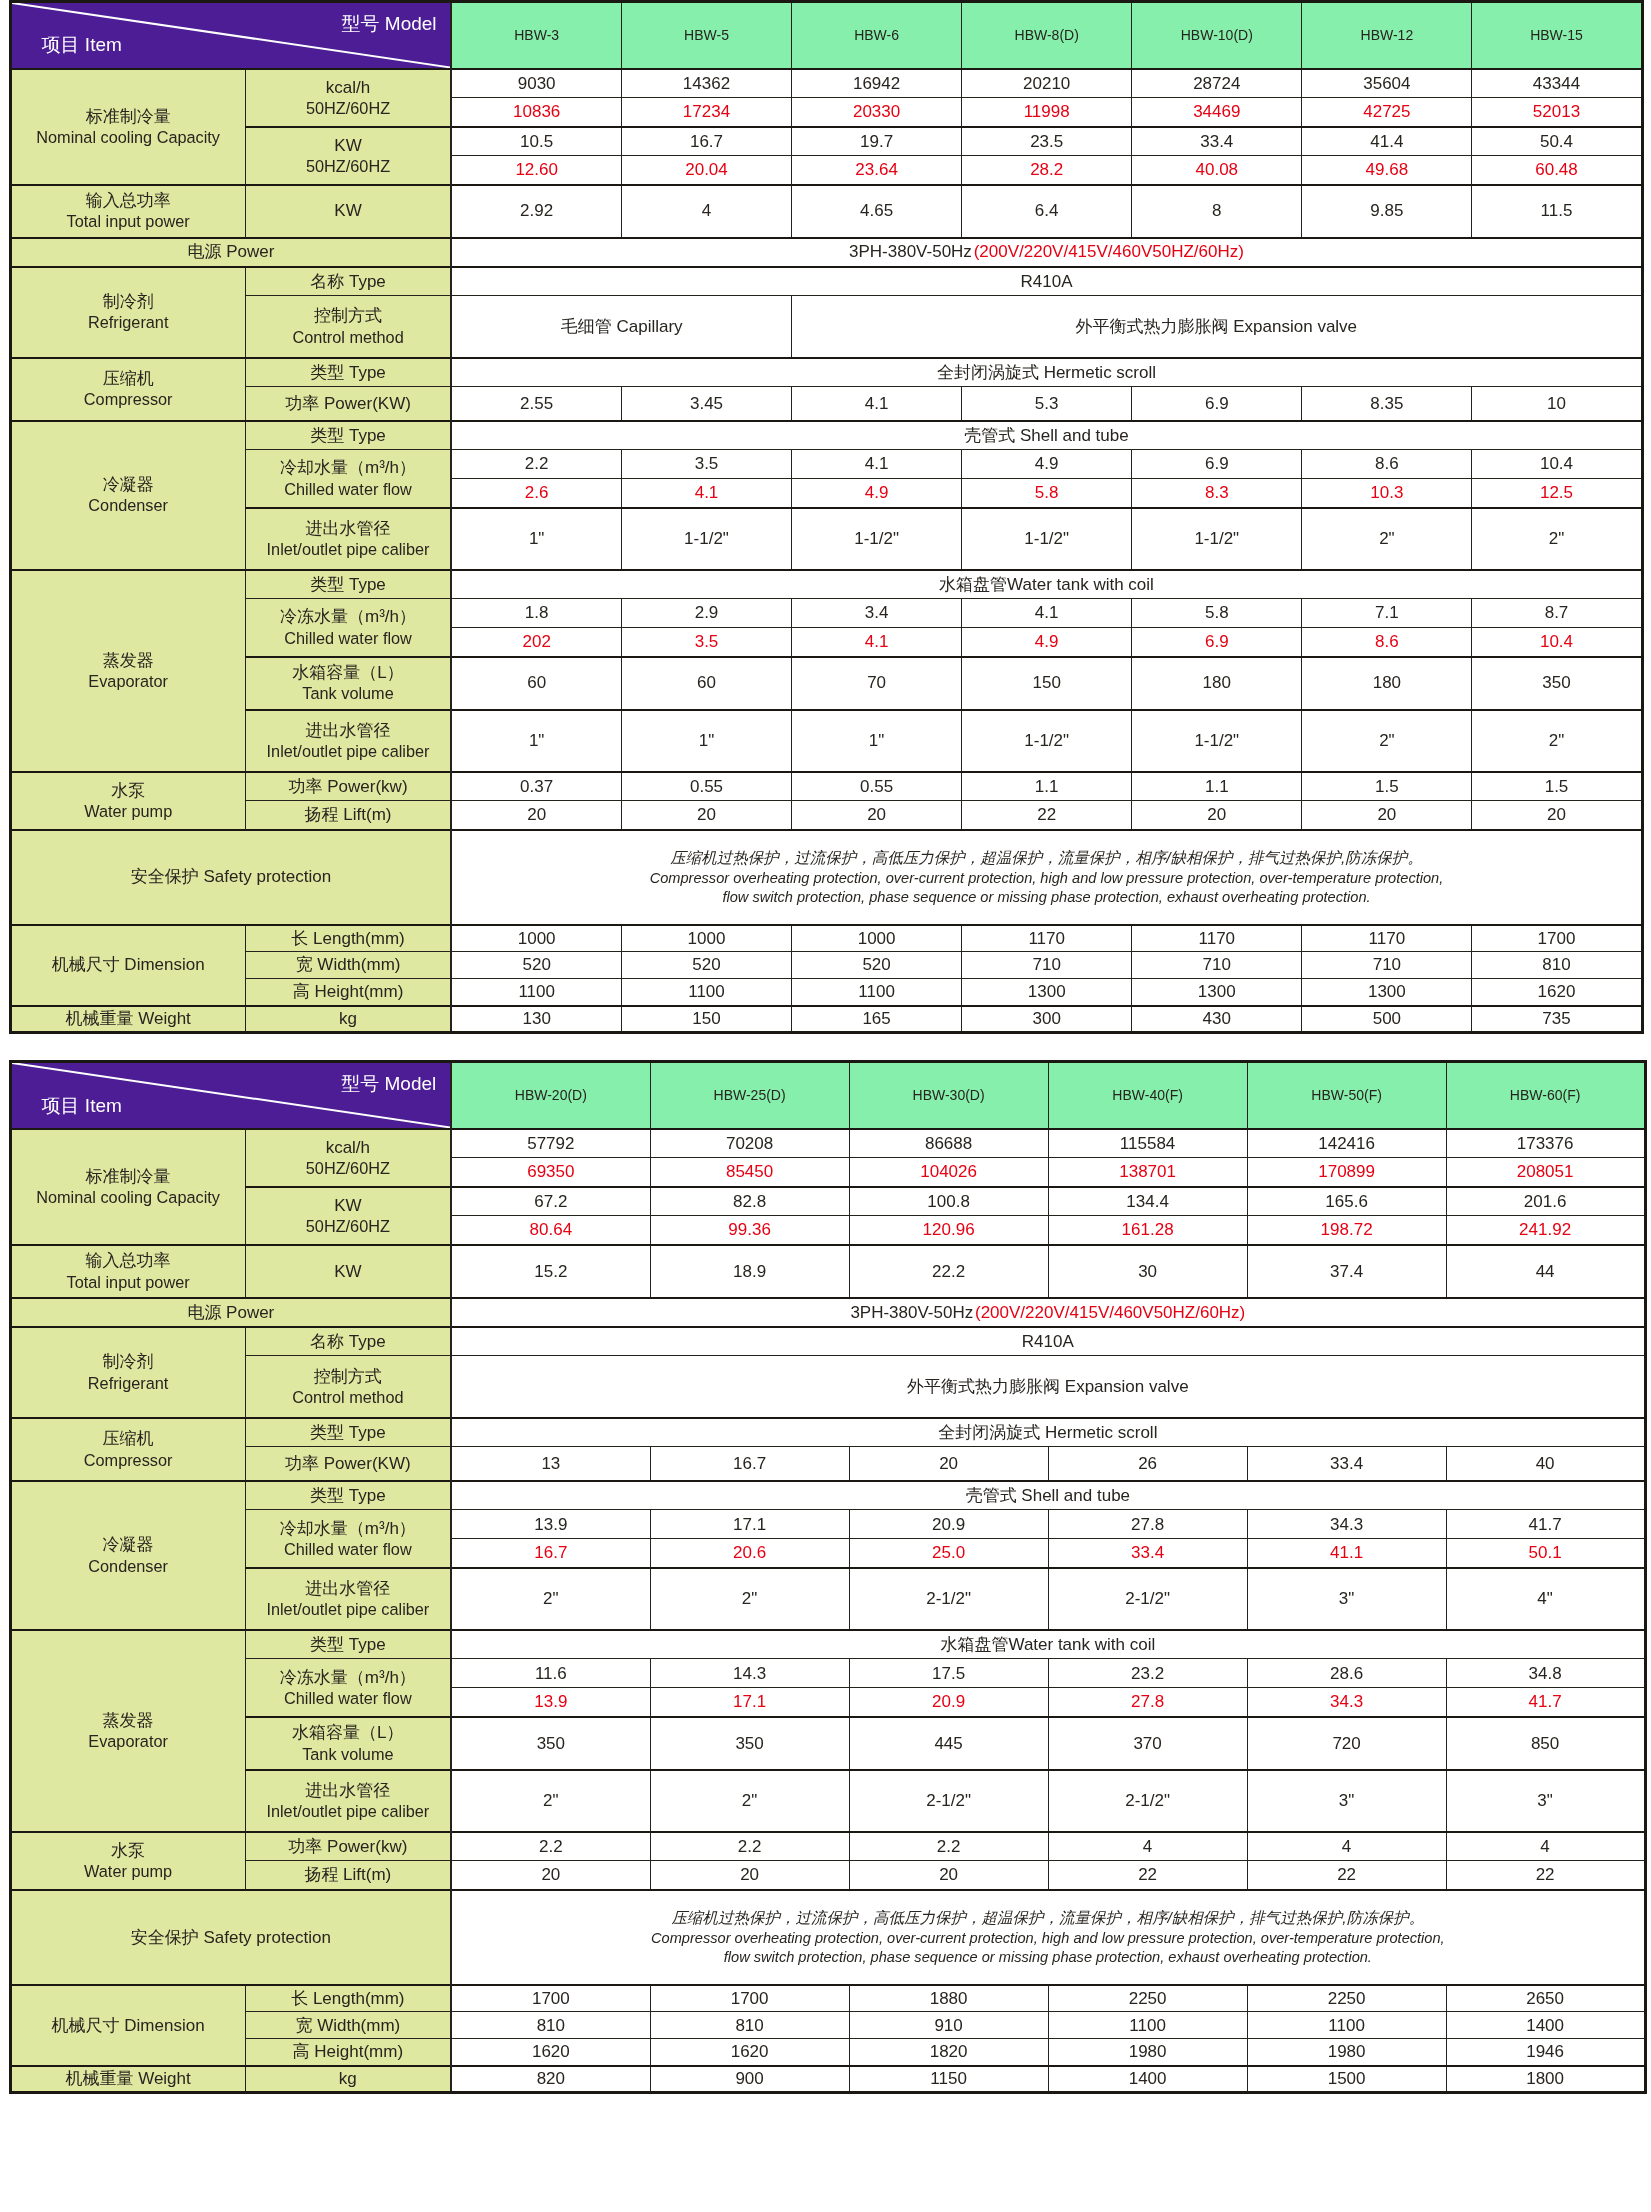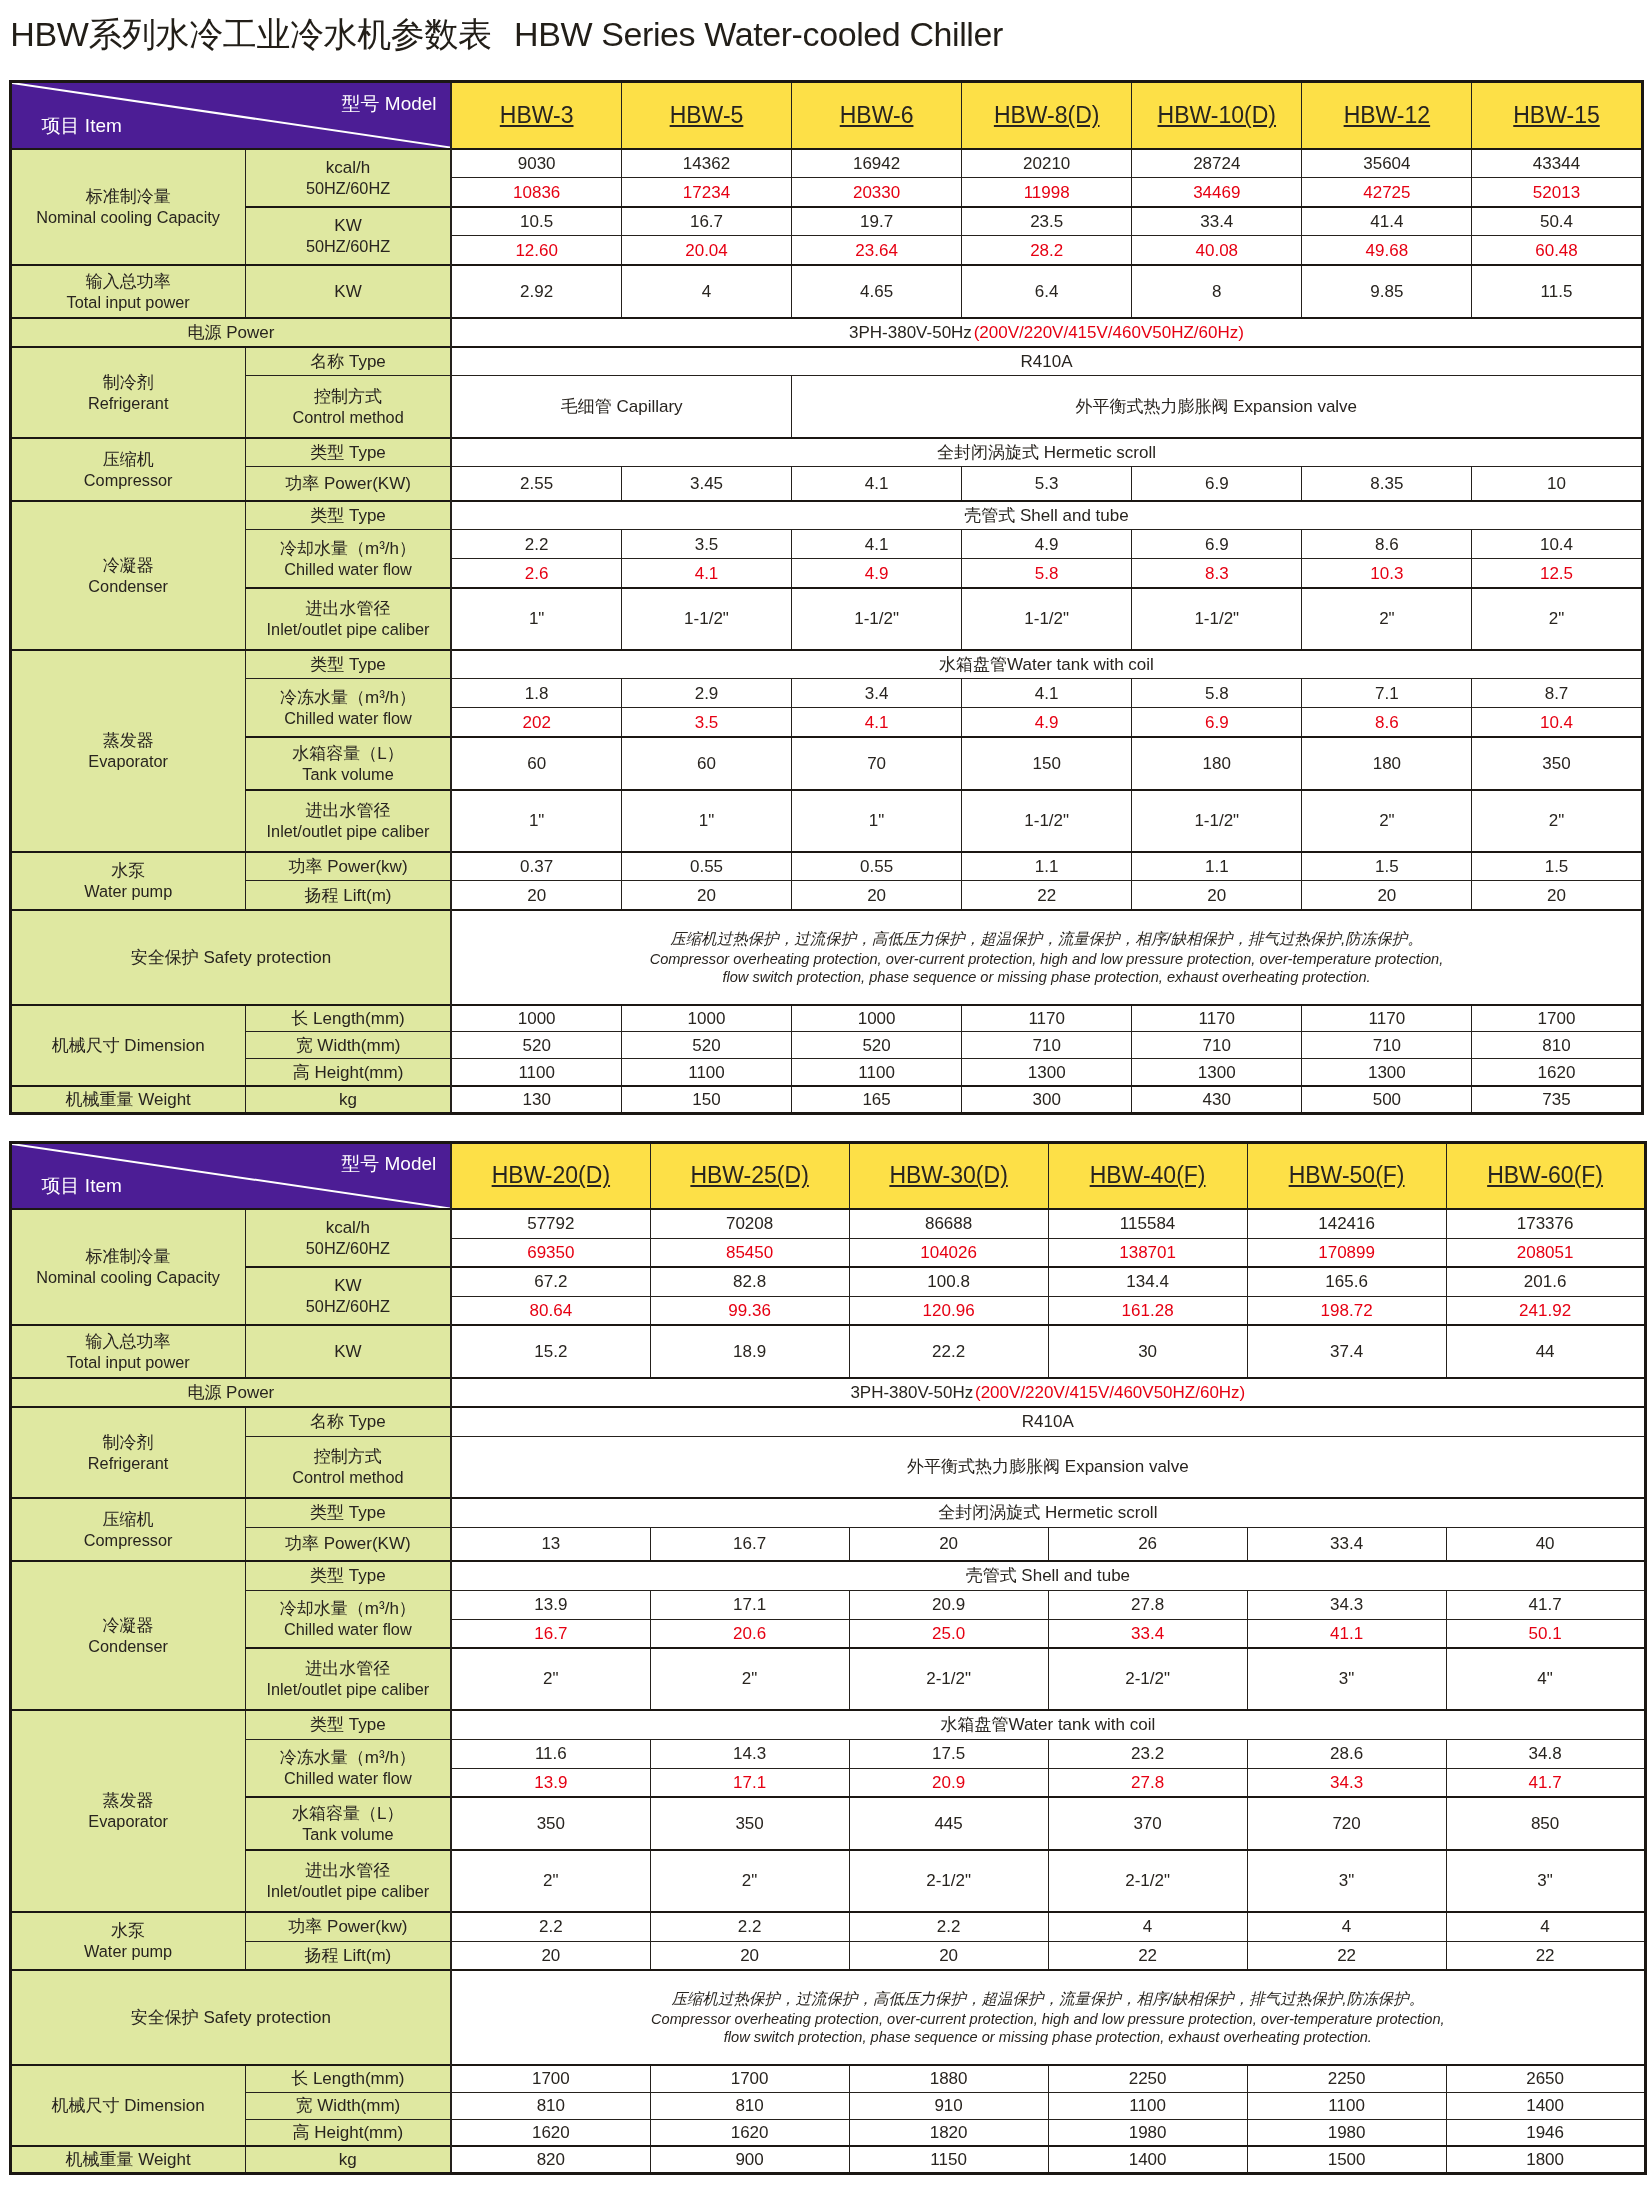--- a/index.html
+++ b/index.html
@@ -10,21 +10,21 @@
              color:#221e18; letter-spacing:-0.4px; }
   h1.title .tz { margin-right:22.4px; }
 
   table.spec { border-collapse:collapse; table-layout:fixed; width:1635px;
                margin:0 0 26px 8.6px; border:3.4px solid #1b1713; }
   .spec td { border:1.7px solid #25211d; background:#ffffff; text-align:center;
              vertical-align:middle; font-size:17px; color:#28241f;
              padding:1.7px 3.4px; line-height:1.25; overflow:hidden; }
   td.lab { background:#dfe8a1; }
   td.lab div:last-child:not(:first-child) { font-size:16.3px; }
-  td.model { background:#fde047; font-size:23px;text-decoration:underline; }
+  td.model { background:#86efac; font-size:14px; }
   td.cut { border-right:2.6px solid #25211d; }
   tr.sec > td { border-top:2.6px solid #1b1713; }
   .red { color:#e60012; }
   td.val.red { color:#e60012; }
 
   td.corner { background:#4c1d95; color:#ffffff; position:relative; padding:0; }
   .c-model { position:absolute; top:8.6px; right:13.8px; font-size:19px; }
   .c-item  { position:absolute; bottom:10.3px; left:30px; font-size:19px; }
   svg.diag { position:absolute; left:0; top:0; width:100%; height:100%; display:block; }
 
@@ -39,21 +39,20 @@
   tr.rh-l  { height:53px;margin-top:8px; }
   tr.rh-xl { height:62px; }
   tr.rh-sf { height:95px; }
   tr.rh-d  { height:27px; }
 </style>
 </head>
 <body>
 
 <div class="page">
 
-  <h1 class="title"><span class="tz">HBW系列水冷工业冷水机参数表</span><span>HBW Series Water-cooled Chiller</span></h1>
 
   <table class="spec">
     <colgroup>
       <col style="width:235px">
         <col style="width:206px">
       <col style="width:170px">
         <col style="width:170px">
         <col style="width:170px">
       <col style="width:170px">
         <col style="width:170px">

